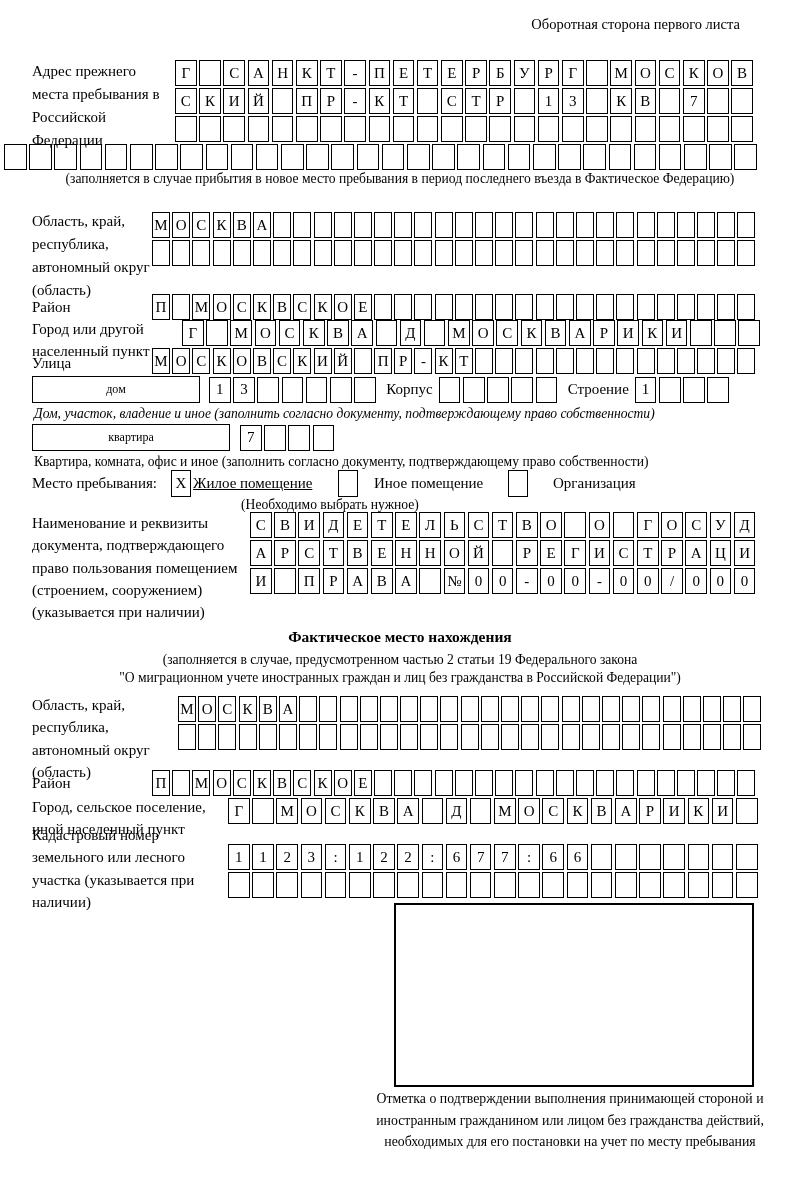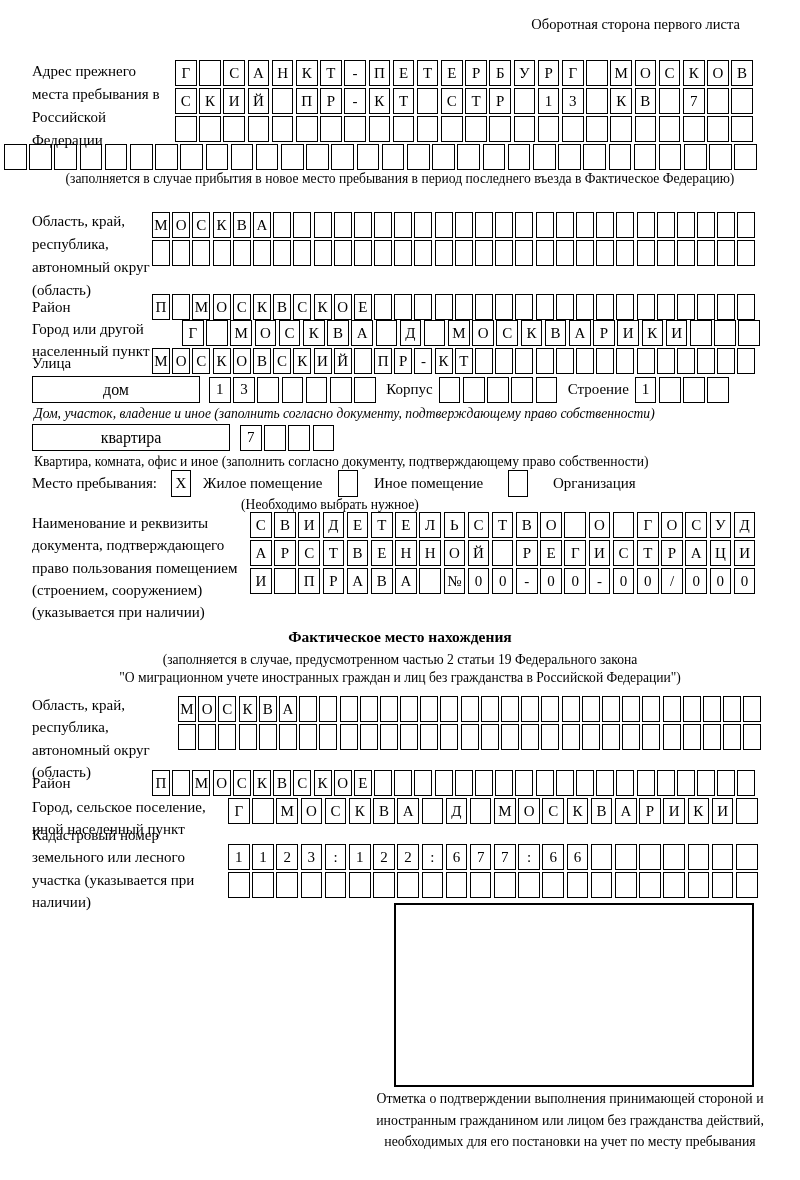--- a/index.html
+++ b/index.html
@@ -11,21 +11,21 @@
         margin-right:2.6px;display:flex;align-items:center;justify-content:center;
         font-size:15px;line-height:1;}
   .cells.sm .cell{width:18px;margin-right:2.2px;}
   .cells.fw .cell{width:22.6px;margin-right:2.6px;}
   .lbl{font-size:15px;line-height:23px;}
   .lbl.tight{line-height:22.3px;}
   .note{font-size:13.6px;text-align:center;width:100%;}
   .cap{font-size:13.6px;}
   .title{font-size:15.5px;font-weight:bold;text-align:center;width:100%;}
   .wbox{box-sizing:border-box;border:1.7px solid #000;height:27px;display:flex;
-        align-items:center;justify-content:center;font-size:16px;}
+        align-items:center;justify-content:center;font-size:12px;}
   .hrow{display:flex;align-items:center;}
   .hrow .lbl{margin:0 6px 0 8px;}
   .chk{box-sizing:border-box;width:20px;height:27px;border:1.7px solid #000;display:flex;
        align-items:center;justify-content:center;font-size:15px;}
 </style>
 </head>
 <body>
 
 <div class="page">
 
@@ -343,21 +343,21 @@
         <span class="cell"></span>
         <span class="cell"></span>
         <span class="cell"></span>
       </div>
   </div>
   <div class="abs cap" style="left:34px;top:454px;">Квартира, комната, офис и иное (заполнить согласно документу, подтверждающему право собственности)</div>
 
   <div class="abs" style="left:32px;top:470px;width:740px;height:28px;">
     <span class="abs lbl" style="left:0;top:2px;">Место пребывания:</span>
     <span class="abs chk" style="left:139px;top:0;">X</span>
-    <span class="abs lbl" style="left:171px;top:2px;">Жилое помещение</span>
+    <span class="abs lbl" style="left:161px;top:2px;text-decoration:underline;">Жилое помещение</span>
     <span class="abs chk" style="left:306px;top:0;"></span>
     <span class="abs lbl" style="left:342px;top:2px;">Иное помещение</span>
     <span class="abs chk" style="left:476px;top:0;"></span>
     <span class="abs lbl" style="left:521px;top:2px;">Организация</span>
   </div>
   <div class="abs note" style="left:140px;top:497px;width:380px;">(Необходимо выбрать нужное)</div>
 
   <div class="abs lbl tight" style="left:32px;top:512px;width:212px;">Наименование и реквизиты документа, подтверждающего право пользования помещением (строением, сооружением) (указывается при наличии)</div>
   <div class="abs cells" style="left:250px;top:512px;">
       <span class="cell">С</span>

